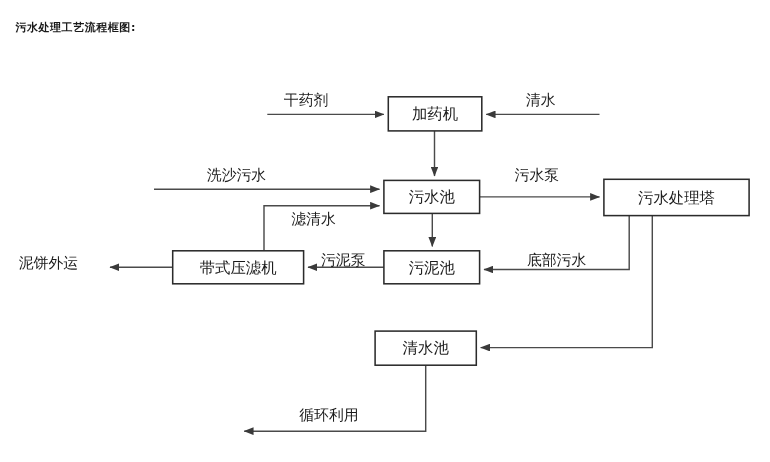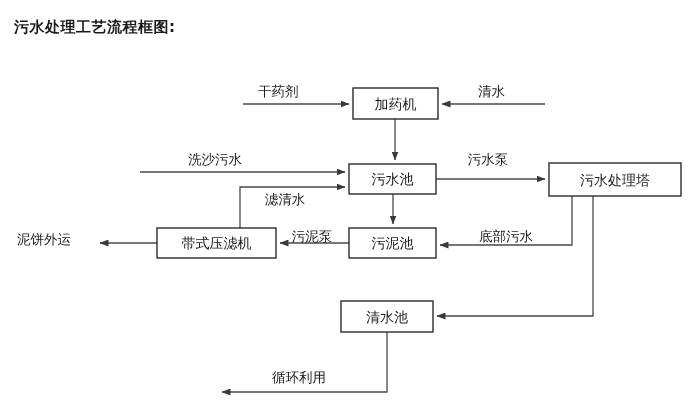--- a/index.html
+++ b/index.html
@@ -16,21 +16,21 @@
   #page {
     position: relative;
     width: 700px;
     height: 420px;
     background: #ffffff;
   }
   #diagram-title {
     position: absolute;
     left: 14px;
     top: 18px;
-    font-size: 15px;
+    font-size: 10px;
     font-weight: bold;
     color: #1a1a1a;
     letter-spacing: 0.5px;
     white-space: nowrap;
   }
   #flow-svg {
     position: absolute;
     left: 0;
     top: 0;
     width: 700px;

